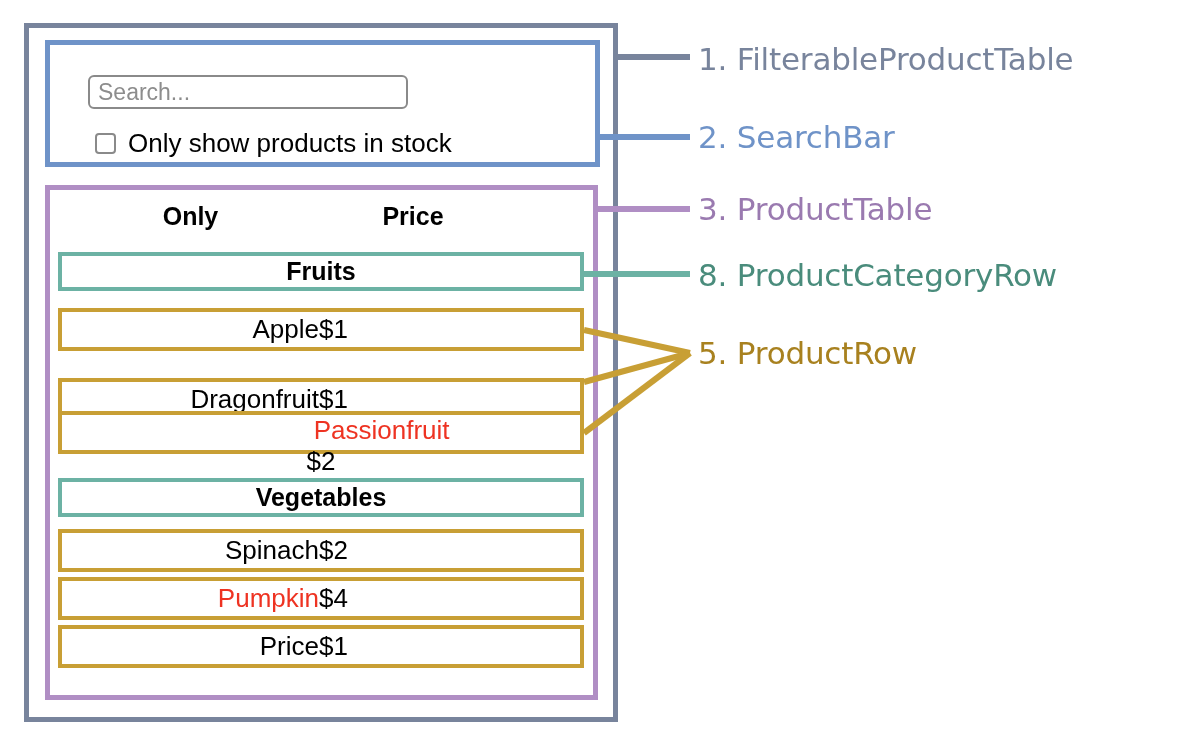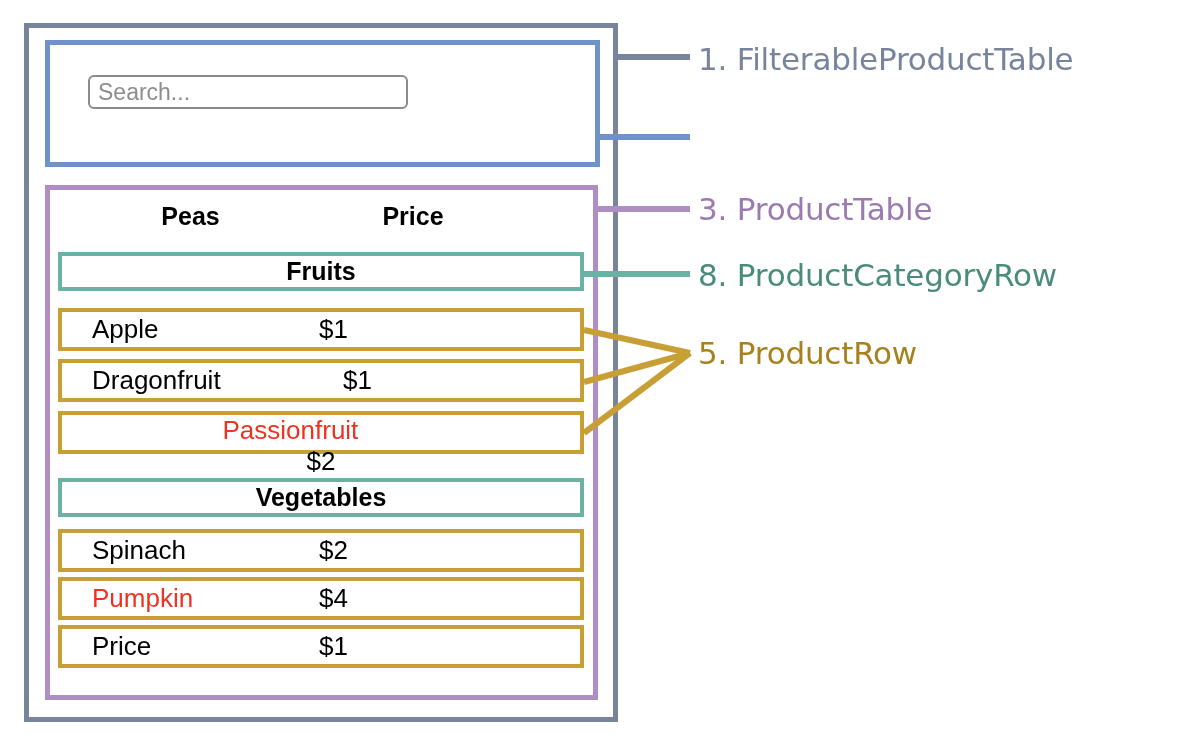--- a/index.html
+++ b/index.html
@@ -154,20 +154,21 @@
   .product-row {
     position: absolute;
     left: 58px;
     width: 526px;
     height: 43px;
     box-sizing: border-box;
     border: 4px solid #c89f35;
     background: #ffffff;
     display: flex;
     align-items: center;
+    text-align: right;
   }
   .product-row .cell-name {
     width: 257px;
     padding-left: 30px;
     box-sizing: border-box;
     font-family: "Liberation Sans", sans-serif;
     font-size: 26px;
     color: #000000;
     white-space: nowrap;
   }
@@ -204,38 +205,42 @@
 <body>
 
 <div id="stage">
 
   <div class="box" id="filterable-product-table"></div>
 
   <div class="box" id="search-bar"></div>
 
   <input id="search-input" type="text" placeholder="Search..." style="">
 
+  <div id="stock-filter-row">
+    <div id="stock-checkbox"></div>
+    <span id="stock-label">Only show products in stock</span>
+  </div>
 
   <div class="box" id="product-table"></div>
 
   <div id="table-header">
-    <span class="th col-name">Peas</span>
+    <span class="th col-name">Only</span>
     <span class="th col-price">Price</span>
   </div>
 
   <div class="category-row" style="top:252px;">
     <span class="cat-label">Fruits</span>
   </div>
 
   <div class="product-row" style="top:308px;">
     <span class="cell-name">Apple</span>
     <span class="cell-price">$1</span>
   </div>
 
-  <div class="product-row" style="top:359px;gap:24px;">
+  <div class="product-row" style="top:378px;">
     <span class="cell-name">Dragonfruit</span>
     <span class="cell-price">$1</span>
   </div>
 
   <div class="product-row out-of-stock" style="top:411px;flex-direction:column;">
     <span class="cell-name">Passionfruit</span>
     <span class="cell-price">$2</span>
   </div>
 
   <div class="category-row" style="top:478px;">
@@ -267,20 +272,21 @@
 
     <path d="M 584 274 L 690 274" stroke="#6cb2a4" stroke-width="6" fill="none" stroke-linecap="butt"></path>
 
     <path d="M 584 330 L 690 353" stroke="#c89f35" stroke-width="6" fill="none" stroke-linejoin="miter" stroke-linecap="butt"></path>
     <path d="M 584 382 L 690 353" stroke="#c89f35" stroke-width="6" fill="none" stroke-linejoin="miter" stroke-linecap="butt"></path>
     <path d="M 584 433 L 690 353" stroke="#c89f35" stroke-width="6" fill="none" stroke-linejoin="miter" stroke-linecap="butt"></path>
   </svg>
 
   <div class="legend-label" style="left:698px; top:44px;  color:#78849c;">1. FilterableProductTable</div>
 
+  <div class="legend-label" style="left:698px; top:122px; color:#6f93c8;">2. SearchBar</div>
 
   <div class="legend-label" style="left:698px; top:194px; color:#9a7ab0;">3. ProductTable</div>
 
   <div class="legend-label" style="left:698px; top:260px; color:#4a8c7c;">8. ProductCategoryRow</div>
 
   <div class="legend-label" style="left:698px; top:338px; color:#a8811f;">5. ProductRow</div>
 
 </div>
 
 </body></html>

